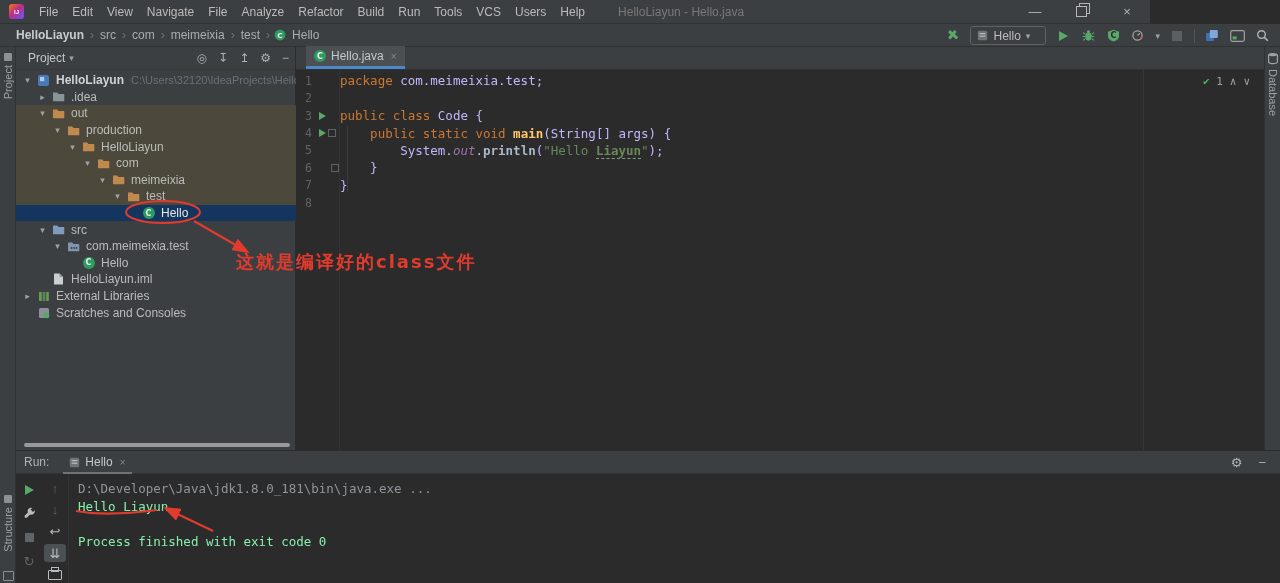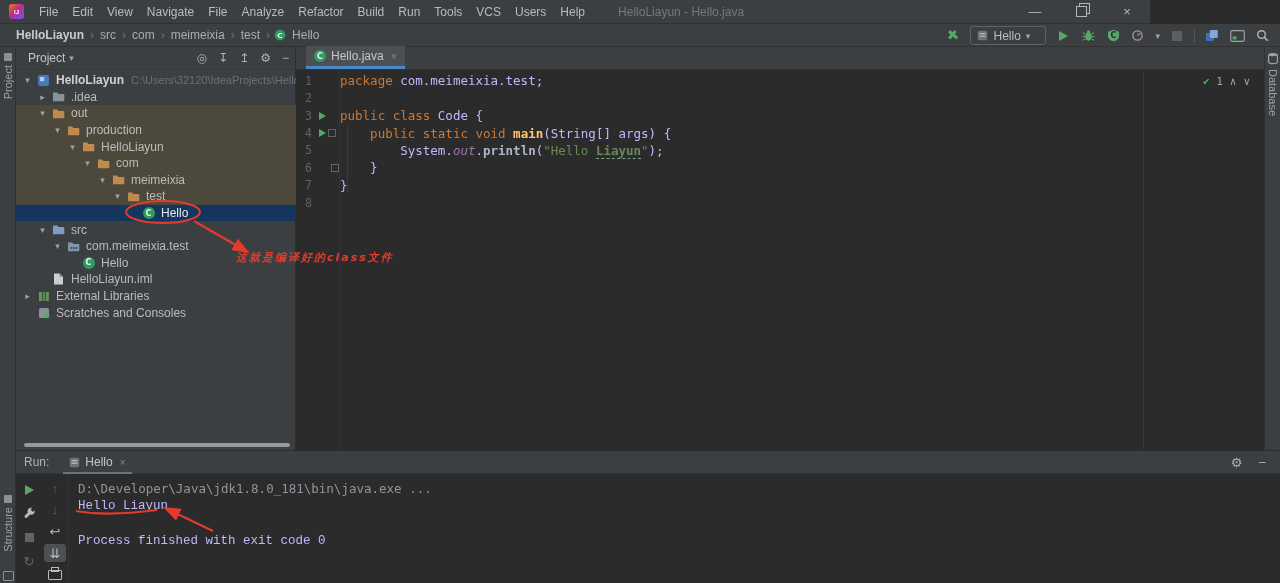--- a/index.html
+++ b/index.html
@@ -96,25 +96,25 @@
   .rcol2{left:26px;width:26px;}
   .rcol-sep{position:absolute;left:52px;top:0;width:1px;height:110px;background:#323436;}
   .rbtn{width:22px;height:21px;display:flex;align-items:center;justify-content:center;color:#b7bcc0;font-size:13px;border-radius:3px;}
   .rbtn.dim{color:#5f6468;}
   .rbtn.sel{background:#4b5052;}
   .icn-printer{width:12px;height:8px;border:1px solid #b7bcc0;border-radius:1px;position:relative;}
   .icn-printer:before{content:"";position:absolute;left:2px;top:-4px;width:6px;height:3px;border:1px solid #b7bcc0;}
   .console{position:absolute;left:62px;top:6px;font-family:"DejaVu Sans Mono","Liberation Mono",monospace;
            font-size:12.5px;line-height:17.5px;white-space:pre;}
   .console-line.cmd{color:#8f969c;}
-  .console-line.out{color:#c4b5fd;font-family:Liberation Mono, monospace;}
+  .console-line.out{color:#86efac;}
   
   .overlay{left:0;top:0;width:1280px;height:583px;pointer-events:none;z-index:50;}
-  .note-text{position:absolute;left:236px;top:250px;color:#e23b2e;font-size:11px;font-weight:600;
-             letter-spacing:2px;z-index:51;pointer-events:none;font-family:"DejaVu Sans",sans-serif;font-style:italic;}
+  .note-text{position:absolute;left:236px;top:250px;color:#e23b2e;font-size:18px;font-weight:600;
+             letter-spacing:2px;z-index:51;pointer-events:none;font-family:"DejaVu Sans",sans-serif;}
 </style>
 </head>
 <body>
 
 <div id="app">
 
   <div class="abs titlebar">
     <div class="logo">IJ</div>
     <div id="menus" style="display:flex;align-items:center;">
         <span class="menu-item">File</span>

